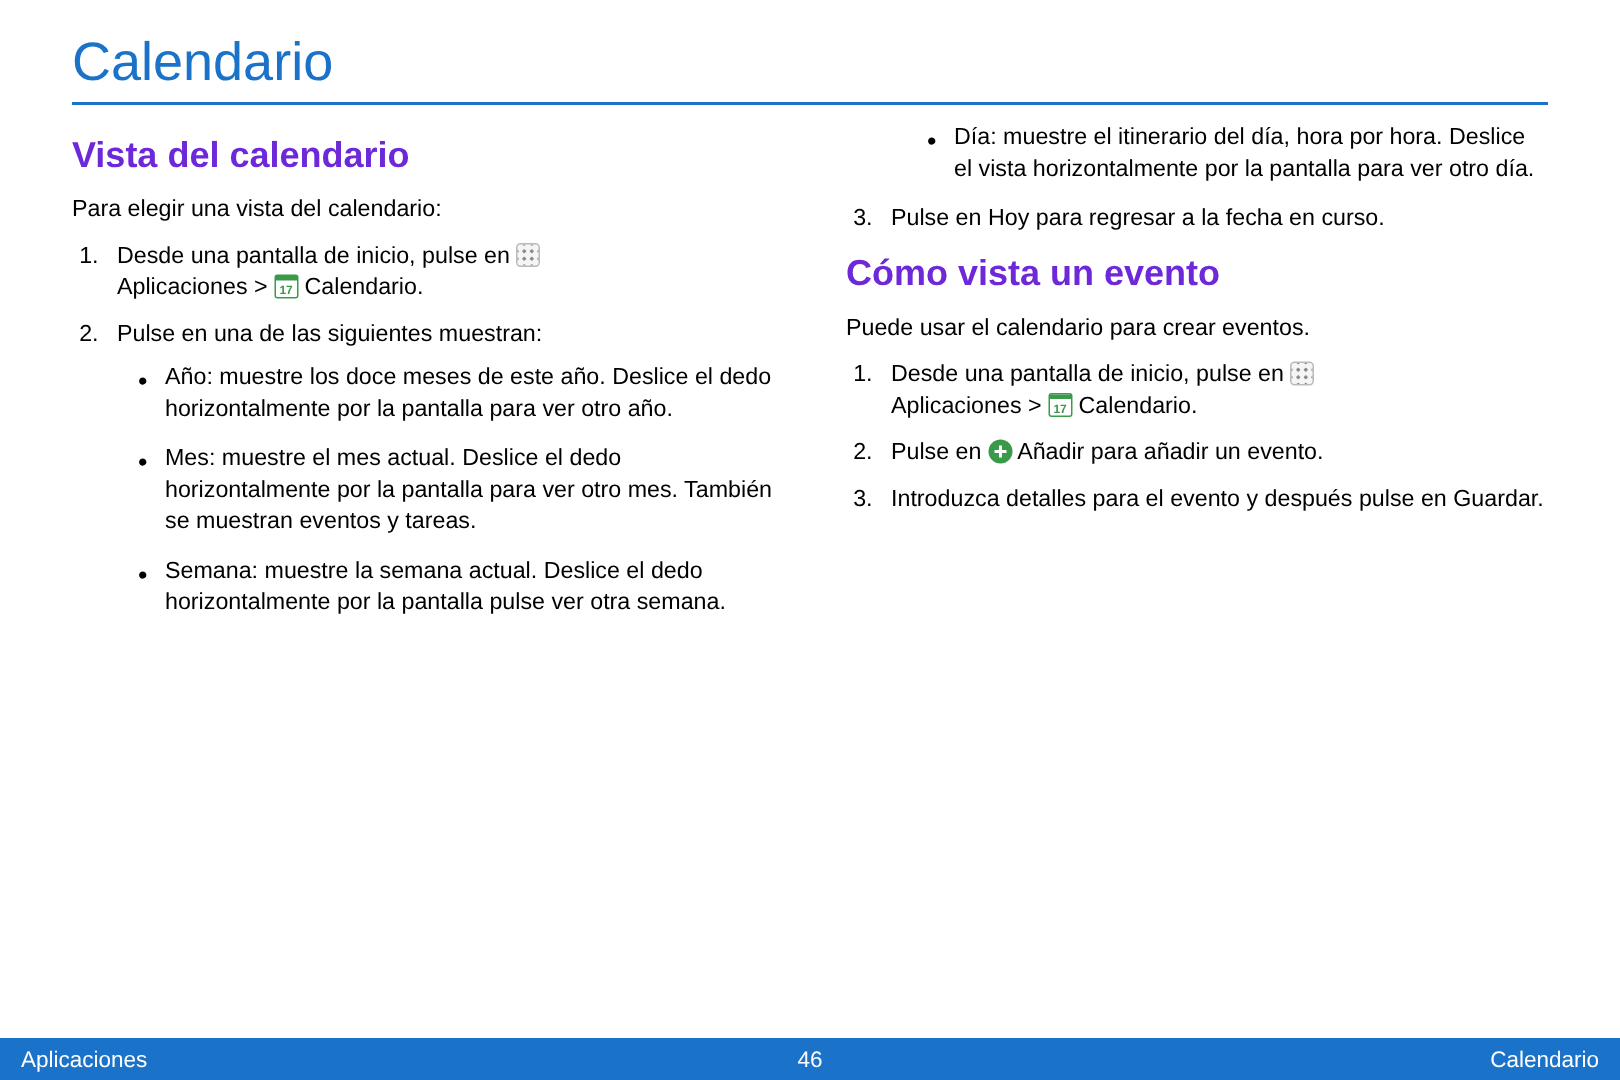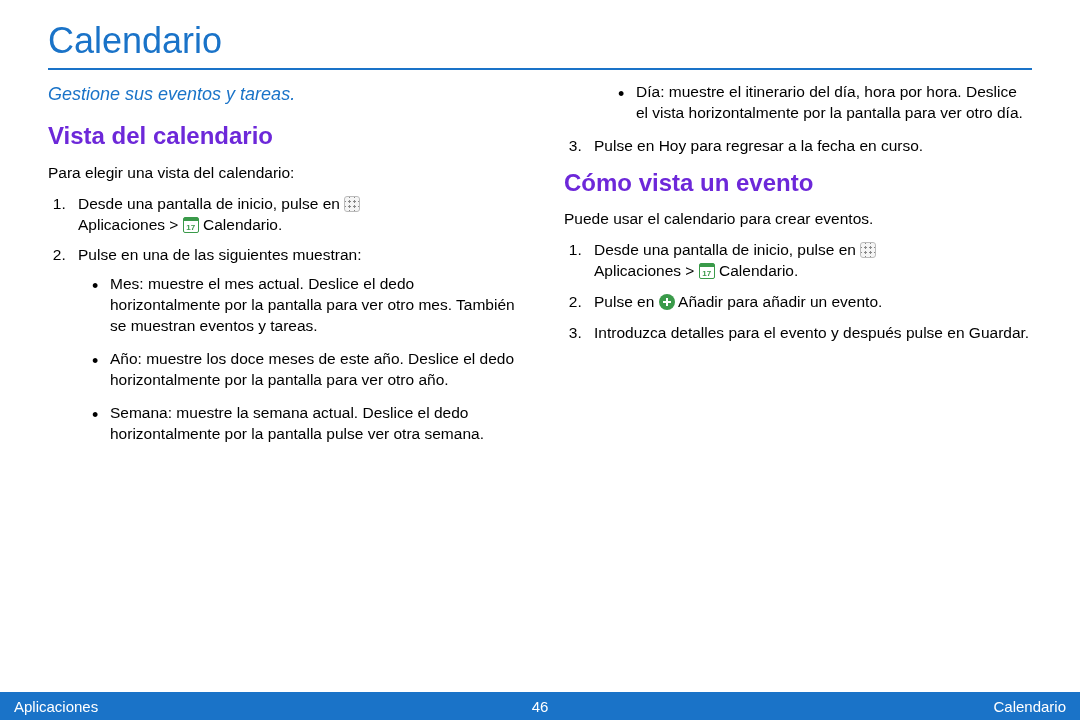--- a/index.html
+++ b/index.html
@@ -150,36 +150,35 @@
 </head>
 <body>
 
 <div class="page">
   <h1 class="title">Calendario</h1>
   <hr class="rule">
 
   <div class="columns">
 
     <div class="col">
-      <p class="subtitle">Gestione sus eventos y tareas.</p>
 
       <h2 class="section">Vista del calendario</h2>
       <p class="intro">Para elegir una vista del calendario:</p>
 
       <ol>
         <li>
           <span>Desde una pantalla de inicio, pulse en </span><span class="icon icon-apps"></span>
           <br>
           <span class="b">Aplicaciones</span><span class="b"> &gt; </span><span class="icon icon-cal"></span><span class="b"> Calendario</span><span>.</span>
         </li>
         <li>
           <span>Pulse en una de las siguientes muestran:</span>
           <ul class="bullets">
+            <li><span class="b">Año</span><span>: muestre los doce meses de este año. Deslice el dedo horizontalmente por la pantalla para ver otro año.</span></li>
             <li><span class="b">Mes</span><span>: muestre el mes actual. Deslice el dedo horizontalmente por la pantalla para ver otro mes. También se muestran eventos y tareas.</span></li>
-            <li><span class="b">Año</span><span>: muestre los doce meses de este año. Deslice el dedo horizontalmente por la pantalla para ver otro año.</span></li>
             <li><span class="b">Semana</span><span>: muestre la semana actual. Deslice el dedo horizontalmente por la pantalla pulse ver otra semana.</span></li>
           </ul>
         </li>
       </ol>
     </div>
 
     <div class="col">
       <ul class="bullets" style="padding-left:54px; margin-top:0;">
         <li><span class="b">Día</span><span>: muestre el itinerario del día, hora por hora. Deslice el vista horizontalmente por la pantalla para ver otro día.</span></li>
       </ul>

